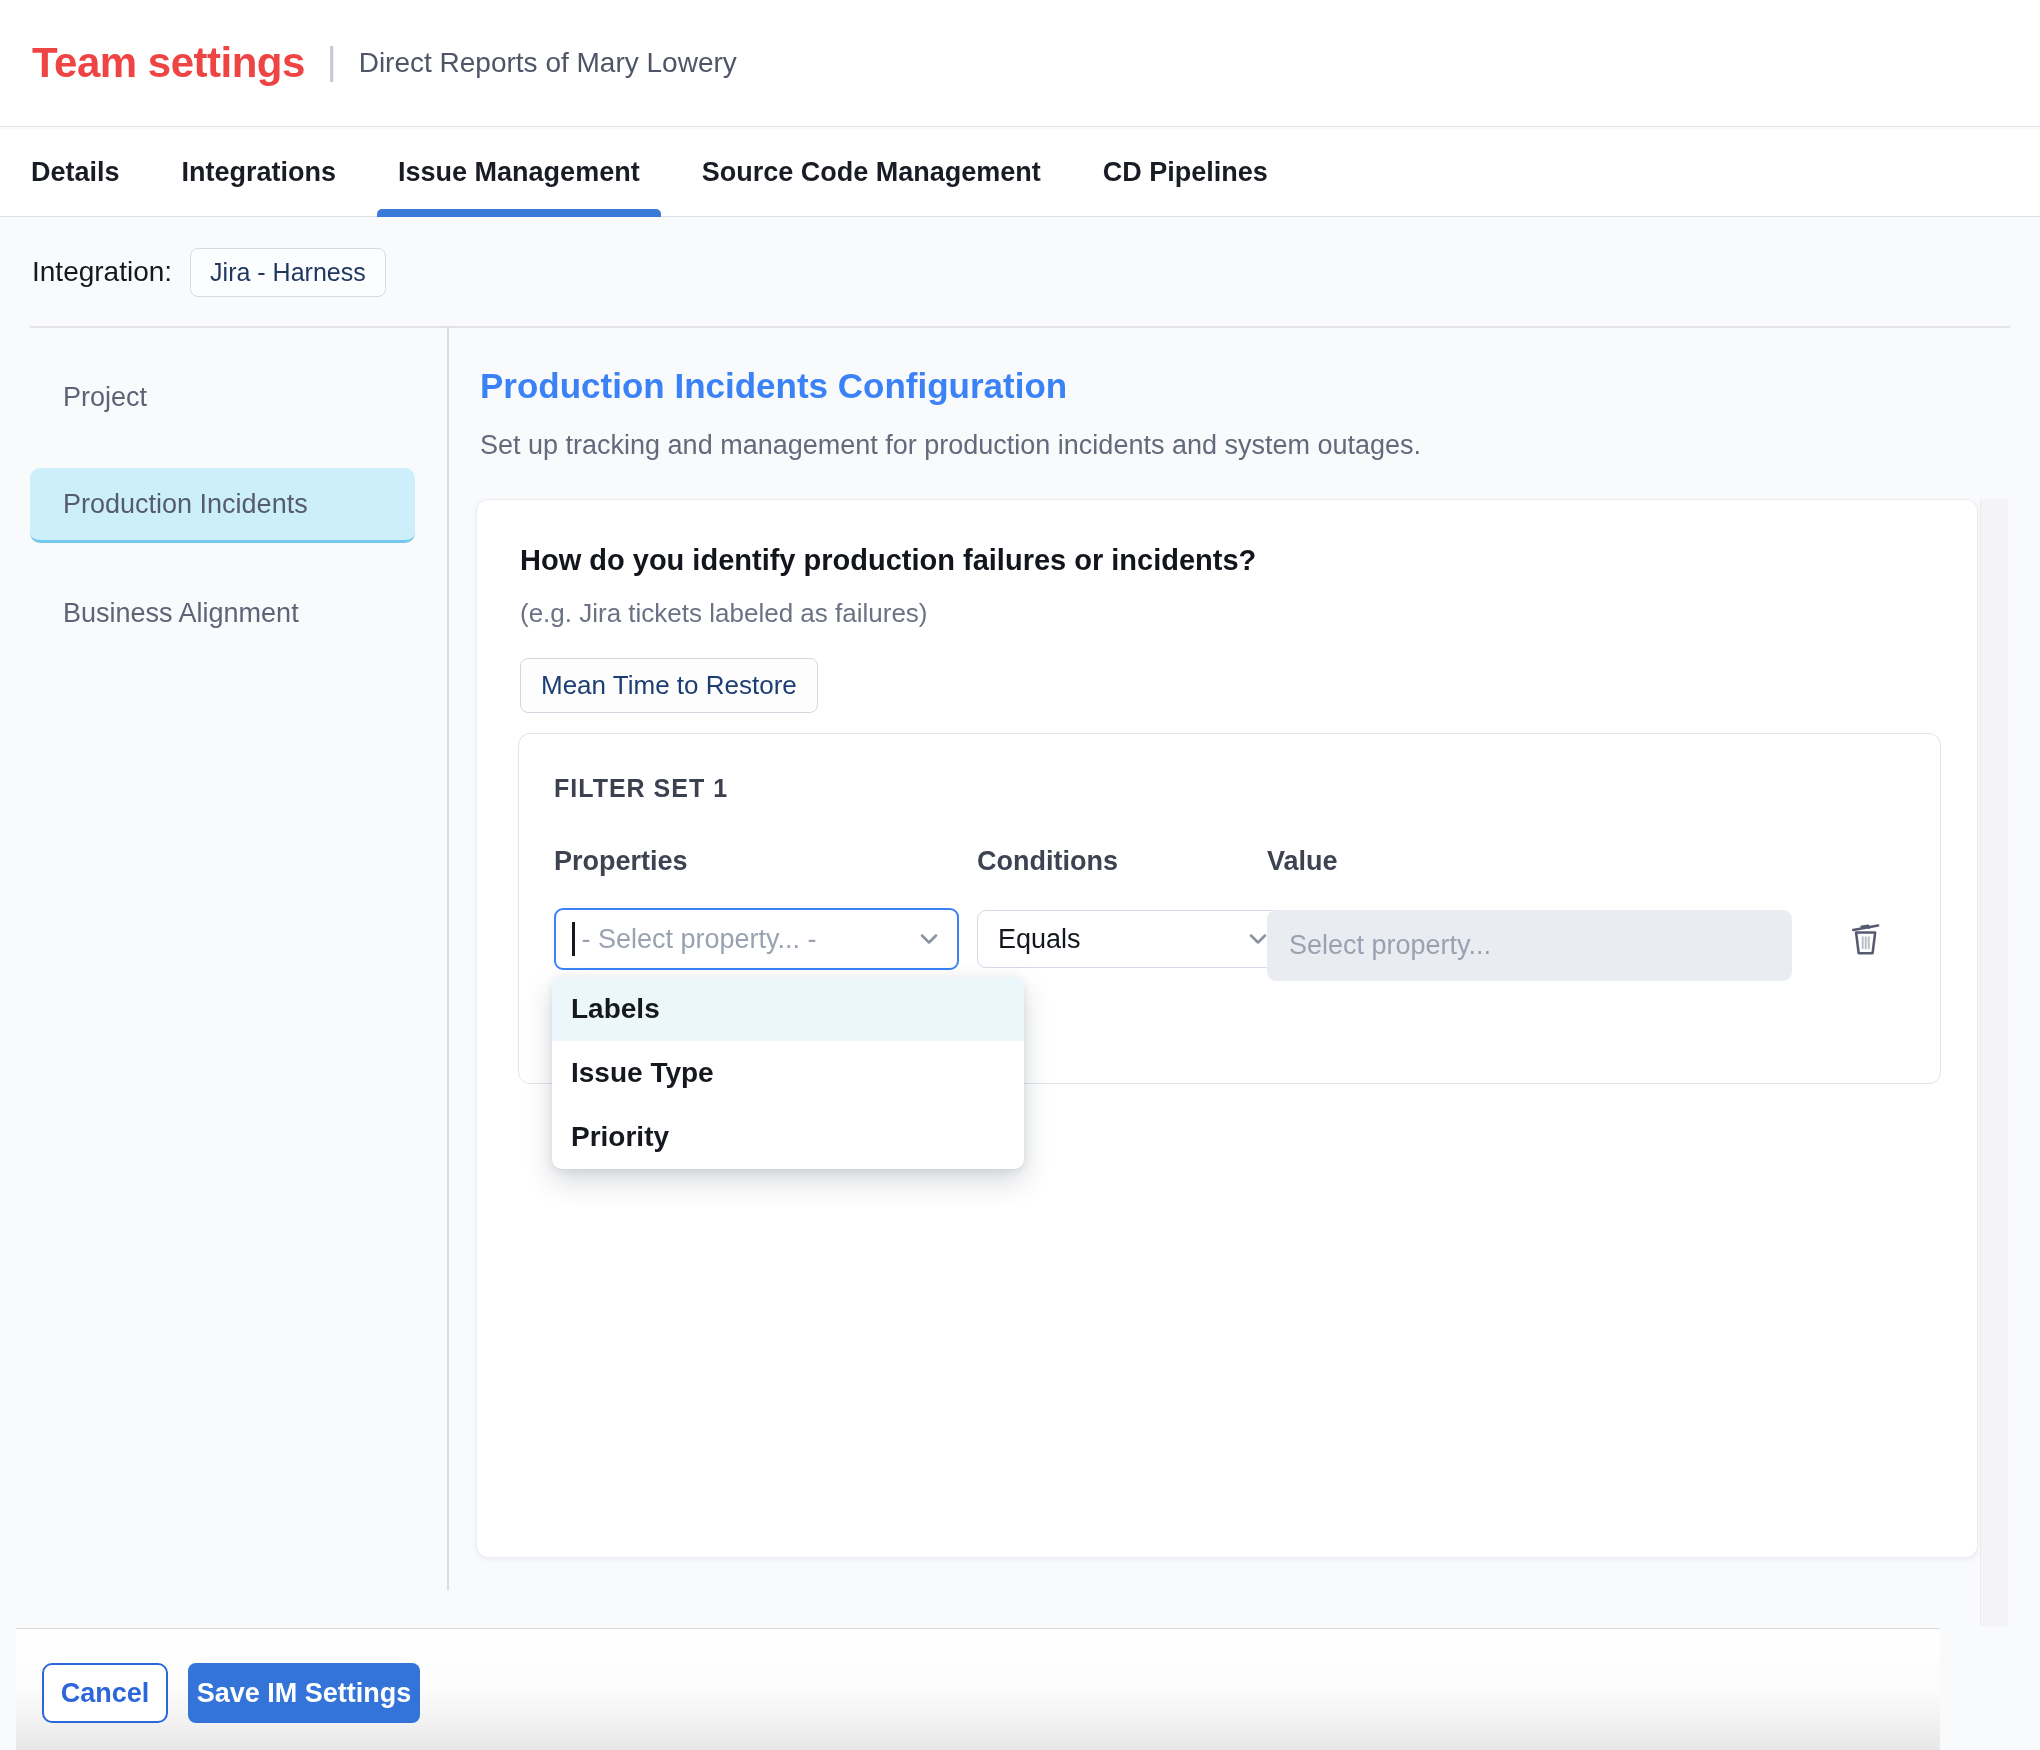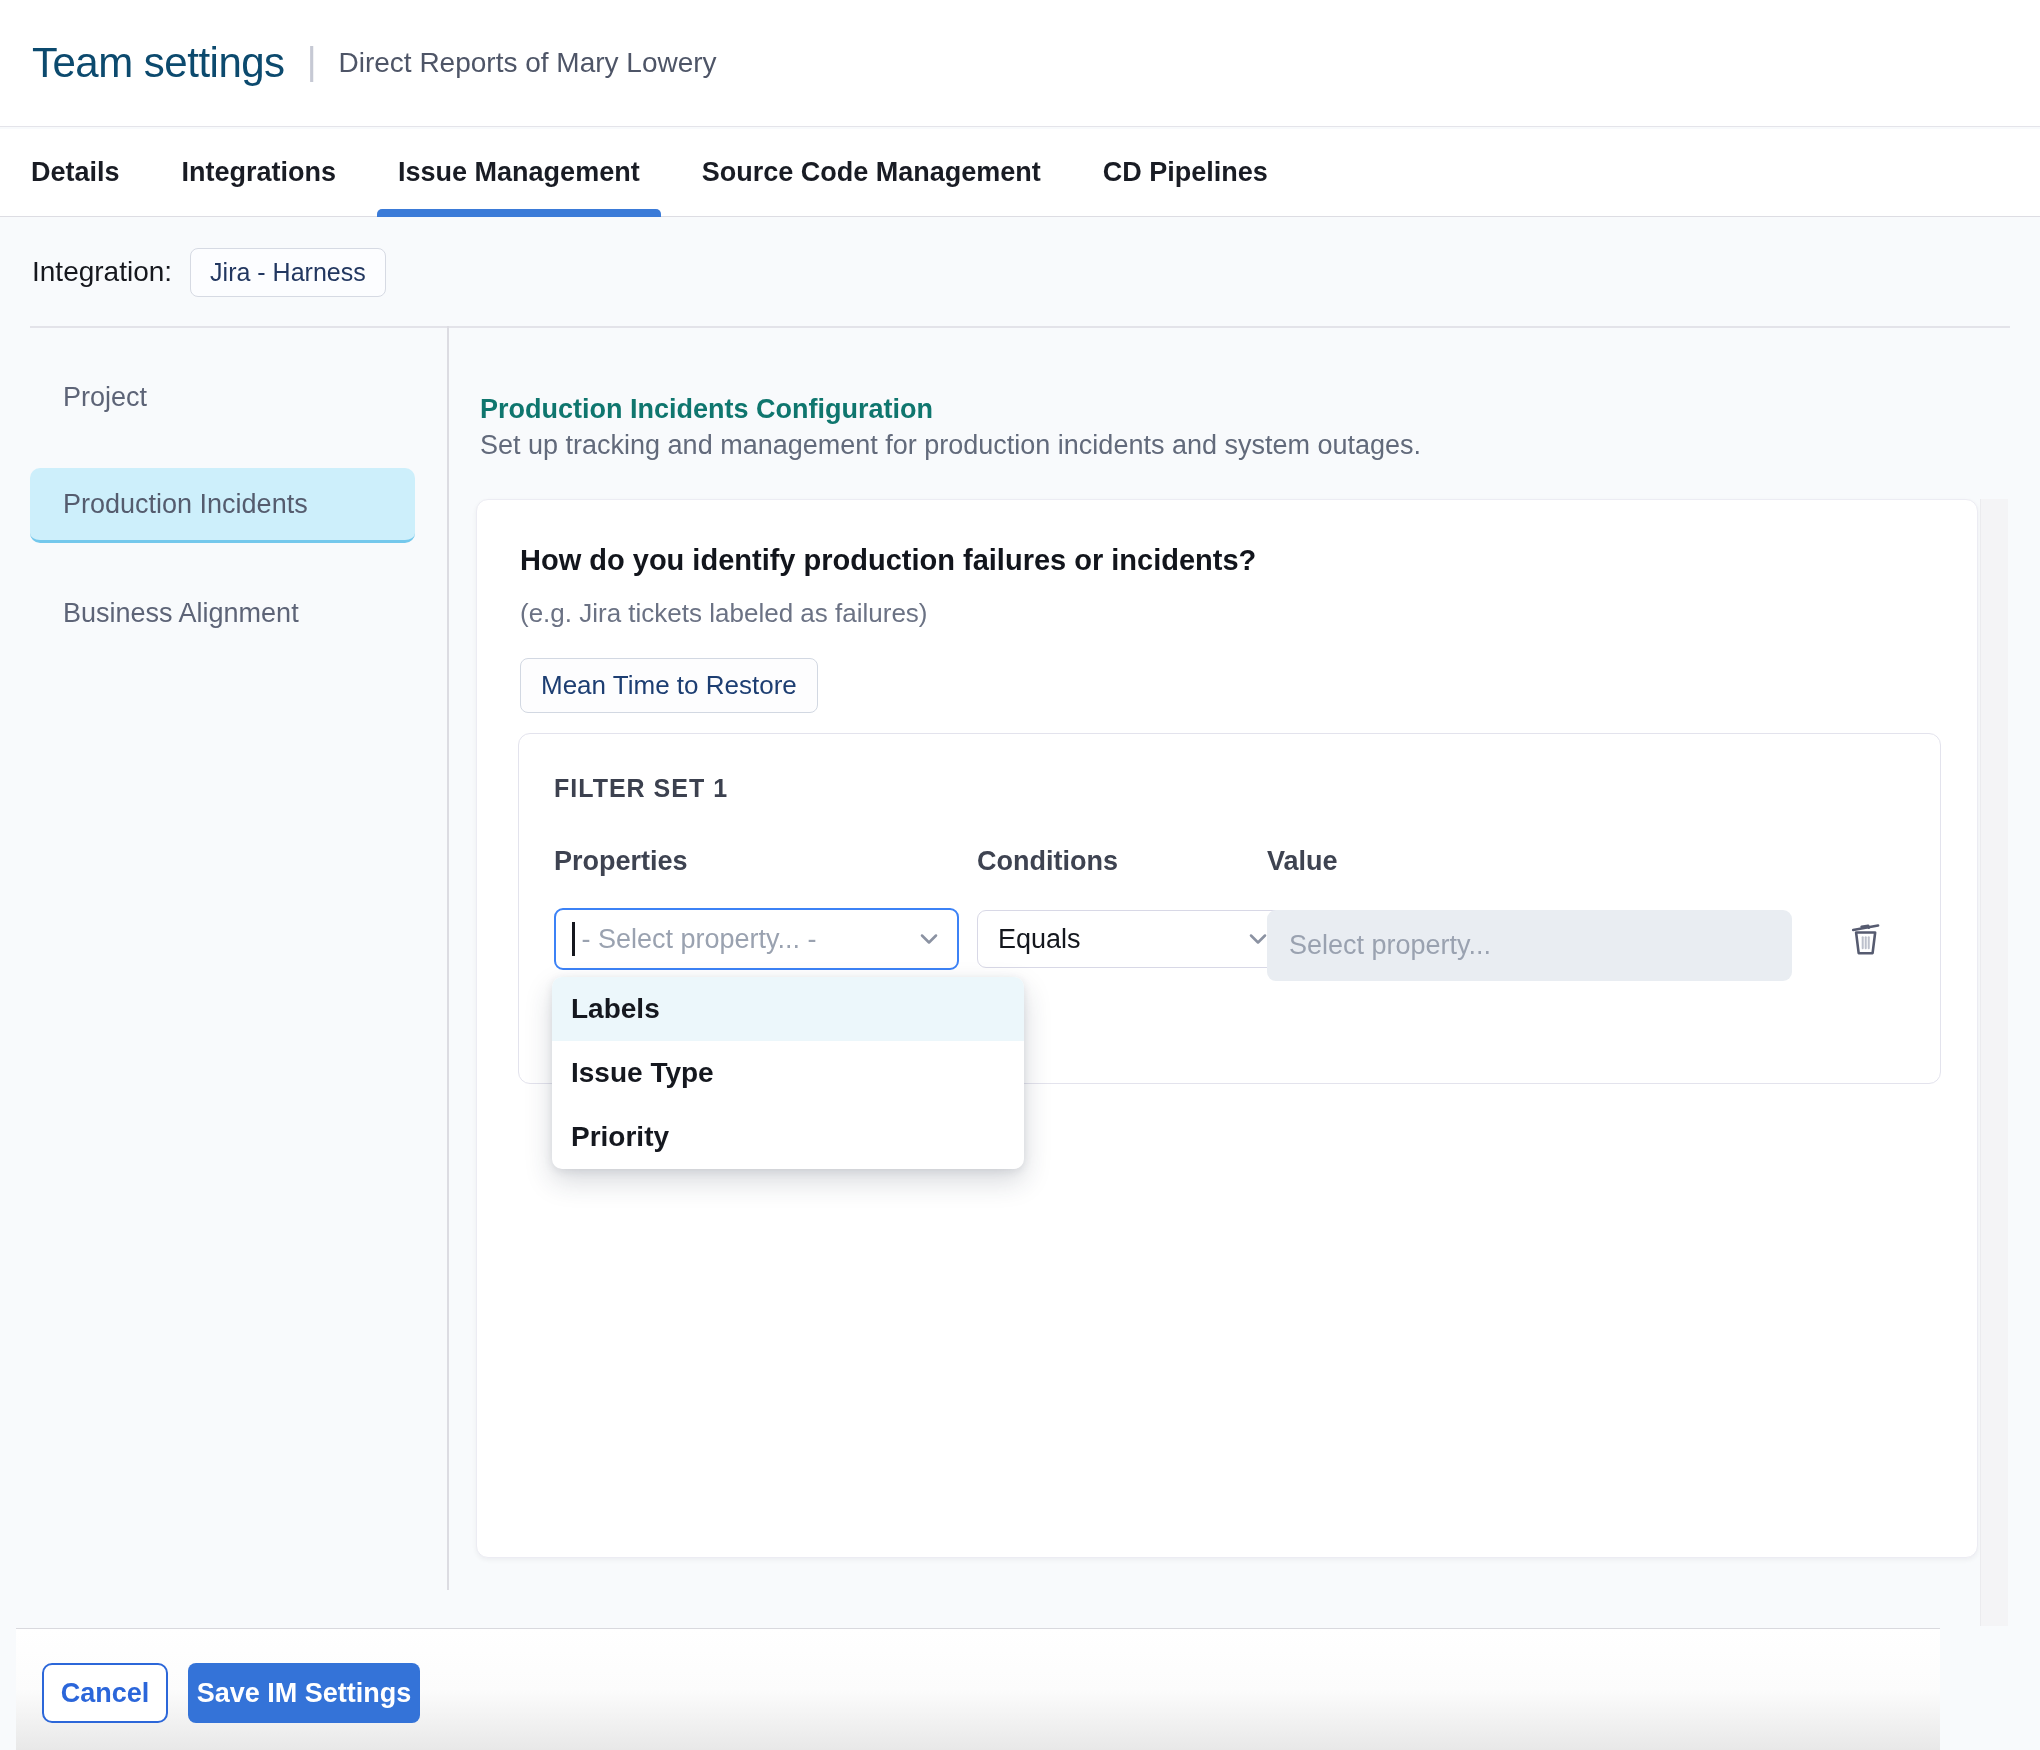--- a/index.html
+++ b/index.html
@@ -13,21 +13,21 @@
   }
 
   
   .header {
     position: absolute; top: 0; left: 0; width: 2040px; height: 127px;
     background: #ffffff;
     border-bottom: 1.5px solid #e4e4ea;
     display: flex; align-items: center;
     padding-left: 32px; gap: 22px;
   }
-  .page-title { font-size: 42px; font-weight: 400; color: #0c4a6e; letter-spacing: -0.5px; }
+  .page-title { font-size: 42px; font-weight: 700; color: #ef4444; letter-spacing: -0.5px; }
   .title-sep { font-size: 38px; font-weight: 300; color: #c6c9d4; transform: translateY(-2px); }
   .page-subtitle { font-size: 28px; color: #4e5567; }
 
   
   .tabbar {
     position: absolute; top: 128.5px; left: 0; width: 2040px; height: 88px;
     background: #ffffff;
     border-bottom: 1.5px solid #dddde3;
     display: flex; align-items: stretch;
     padding-left: 0;
@@ -82,21 +82,21 @@
   }
   .nav-item.selected {
     background: #cdeffb;
     border-bottom: 3px solid #74c8ec;
     color: #555c6e;
   }
 
   
   .main-title {
     position: absolute; left: 480px; top: 366px;
-    font-size: 27px; font-weight: 700; color: #0f766e; margin-top: 28px;
+    font-size: 35px; font-weight: 700; color: #3b82f6;
   }
   .main-subtitle {
     position: absolute; left: 480px; top: 430px;
     font-size: 27px; color: #626a7b;
   }
 
   .card {
     position: absolute; left: 476px; top: 499px; width: 1502px; height: 1059px;
     background: #ffffff;
     border: 1px solid #ececf3;

